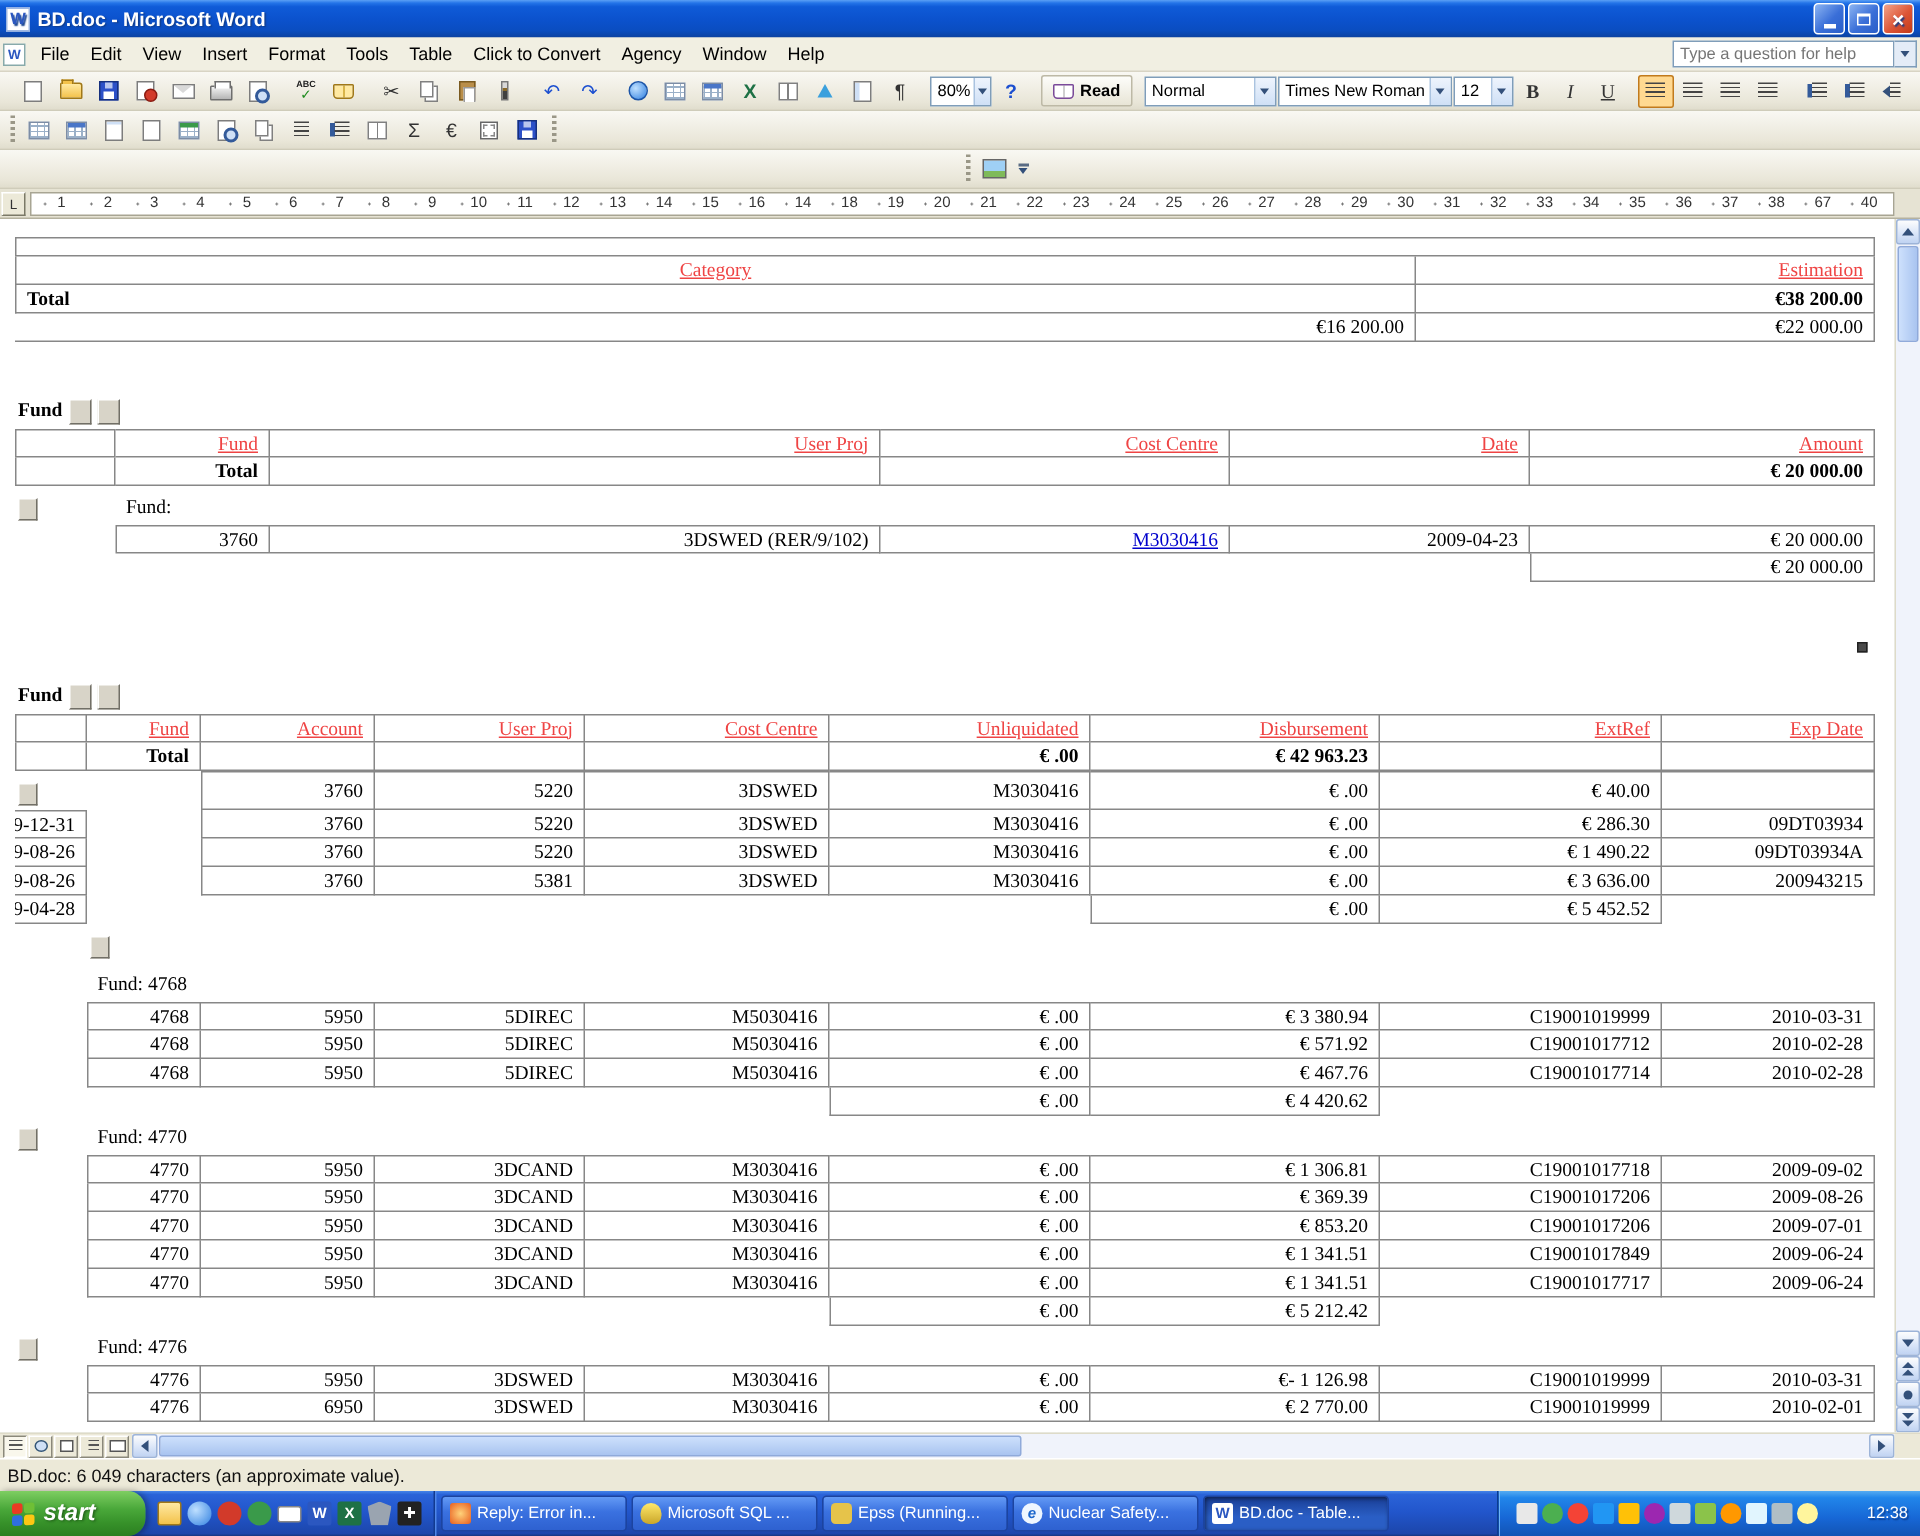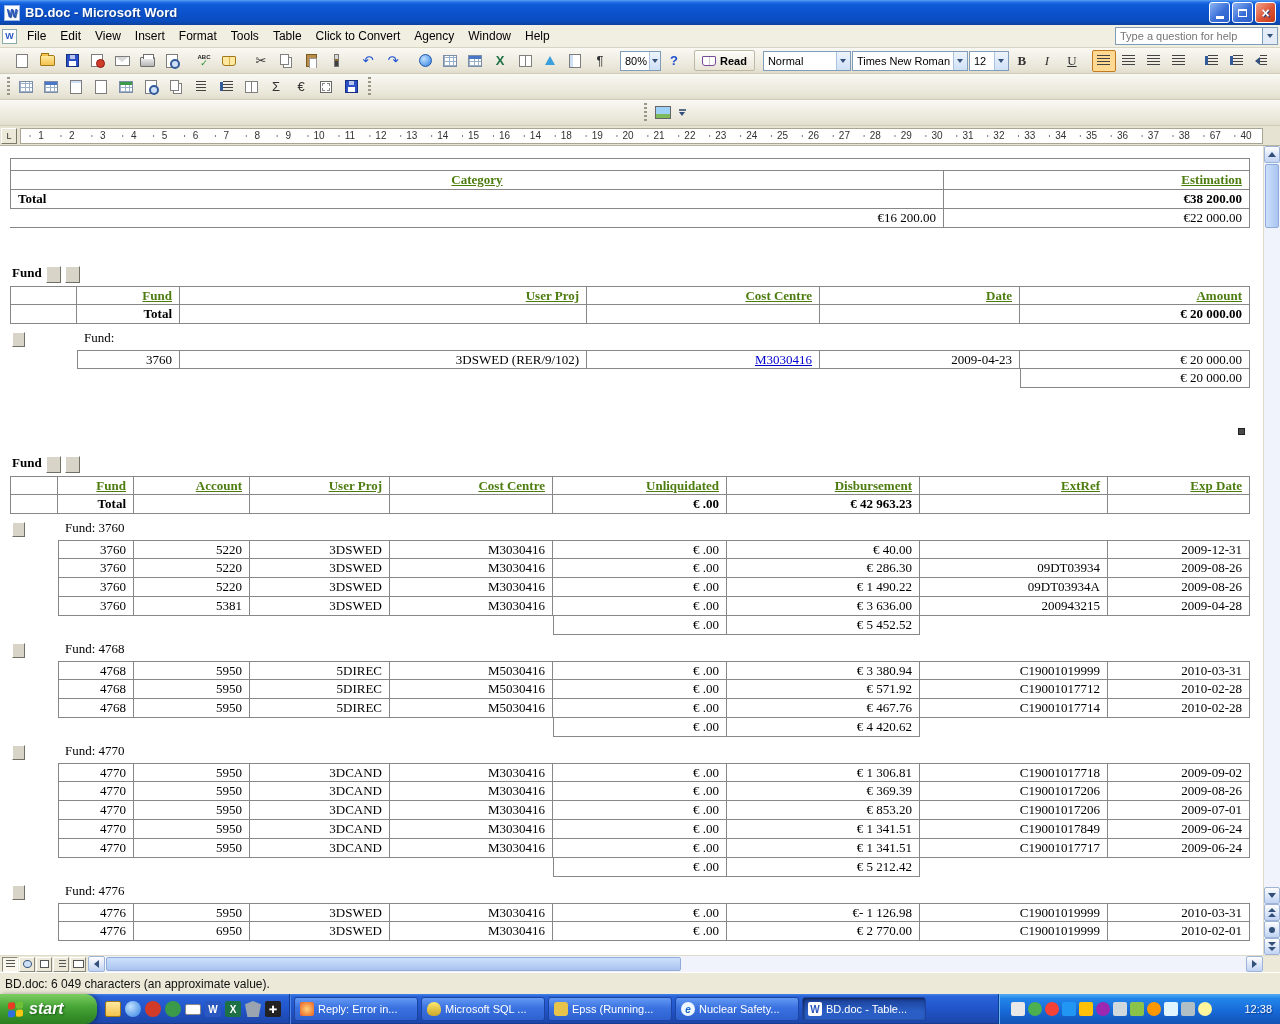--- a/index.html
+++ b/index.html
@@ -94,21 +94,21 @@
 .doc-wrap{flex:1;display:flex;overflow:hidden;background:#fff}
 .doc-content{flex:1;position:relative;padding:12px 12px 0 10px;overflow:hidden;font-family:"Liberation Serif","DejaVu Serif",serif;font-size:13px;color:#000}
 .doctbl{display:grid;width:1240px}
 .c{display:flex;align-items:center;padding:0 7px;min-height:19px;border-right:1px solid #878787;border-bottom:1px solid #878787;overflow:hidden;white-space:nowrap}
 .c.sp{min-height:13px}
 .nb{border-color:transparent}
 .bl{border-left:1px solid #878787}
 .bt{border-top:1px solid #878787}
 .L{justify-content:flex-start}.R{justify-content:flex-end}.C{justify-content:center}
 .b{font-weight:bold}
-.hb{color:#4d7c0f;text-decoration:underline;font-weight:bold}
+.hb{color:#ef4444;text-decoration:underline;font-weight:normal}
 .lk2{color:#0000cc;text-decoration:underline}
 .lab{min-height:26px;align-items:flex-end;padding-bottom:3px}
 .gcell{min-height:26px;align-items:flex-end;padding:0 0 2px 2px}
 .fund-heading{display:flex;align-items:center;gap:4px;font-weight:bold;margin-left:2px;height:22px}
 .fh1{margin-top:34px}.fh2{margin-top:64px}
 .fund-heading .gray-box{margin-top:2px}
 .fund-heading .gray-box:first-of-type{margin-left:16px}
 .gray-box{display:inline-block;width:15px;height:17px;background:#d8d4c8;border:1px solid;border-color:#fff #716f66 #716f66 #fff}
 .gray-box.sm{width:13px;height:15px}
 .tmar{margin-top:2px}
@@ -563,23 +563,20 @@
             <span>€ .00</span>
           </div>
           <div class="c R b">
             <span>€ 42 963.23</span>
           </div>
           <div class="c "></div>
           <div class="c "></div>
           <div class="c nb gcell">
             <span class="gray-box sm"></span>
           </div>
-          <div class="c L nb lab" style="grid-column: 2 / -1;">
-            <span>Fund: 3760</span>
-          </div>
           <div class="c nb"></div>
           <div class="c R bl bt">
             <span>3760</span>
           </div>
           <div class="c R bt">
             <span>5220</span>
           </div>
           <div class="c R bt">
             <span>3DSWED</span>
           </div>

